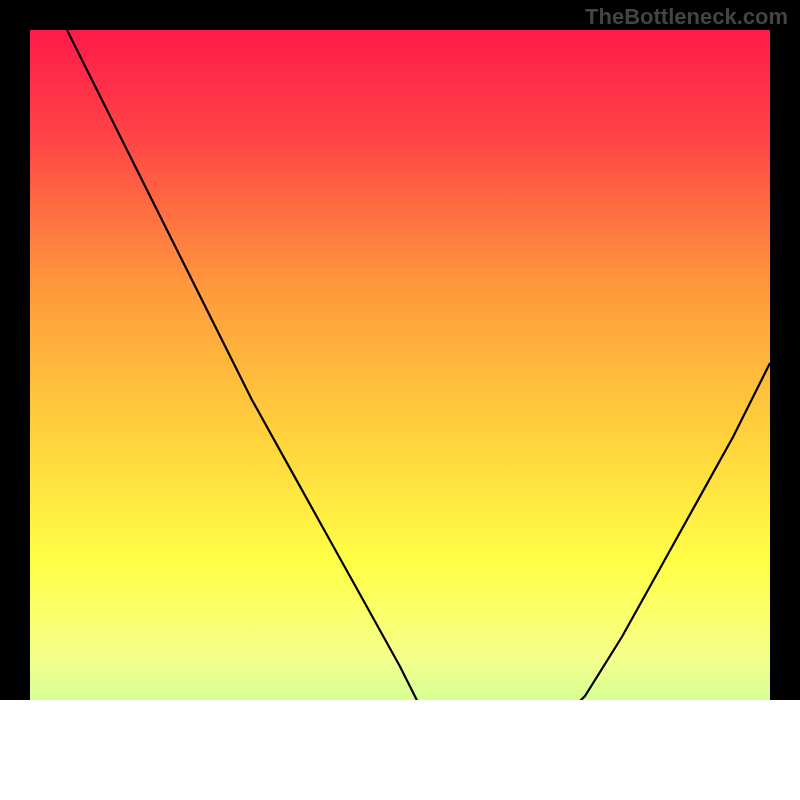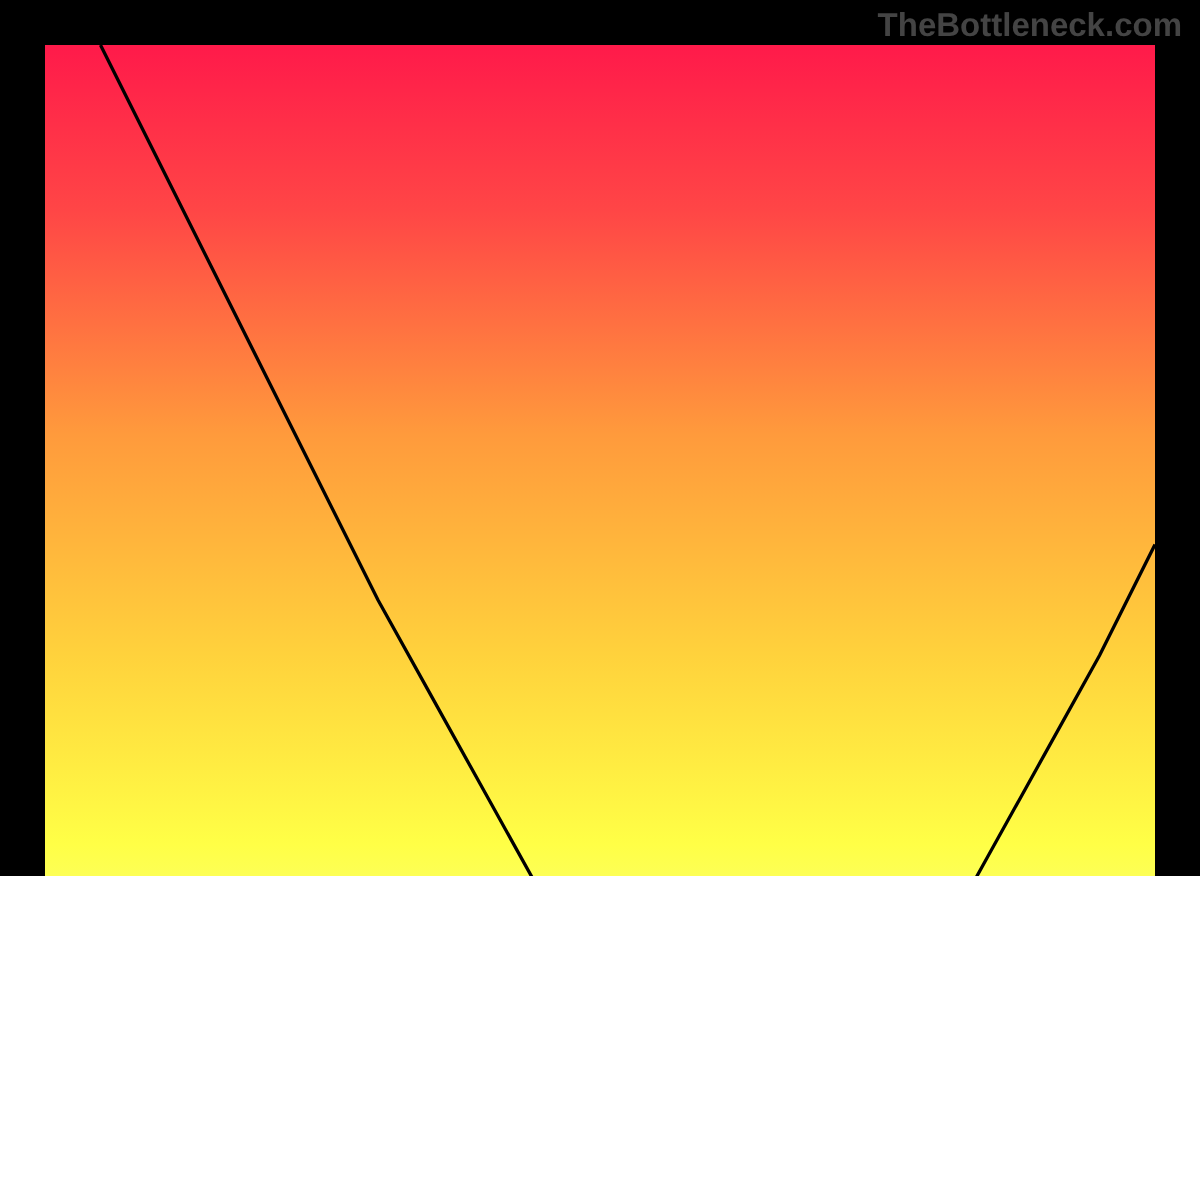--- a/index.html
+++ b/index.html
@@ -3,21 +3,21 @@
 <meta charset="utf-8">
 <style>
   body {
     margin: 0;
     padding: 0;
     background: #ffffff;
     font-family: Arial, sans-serif;
   }
   .container {
     width: 800px;
-    height: 584px;
+    height: 700px;
     position: relative;
     background: #000000;
   }
   .watermark {
     position: absolute;
     top: 4px;
     right: 12px;
     color: #444;
     font-size: 22px;
     font-weight: bold;

